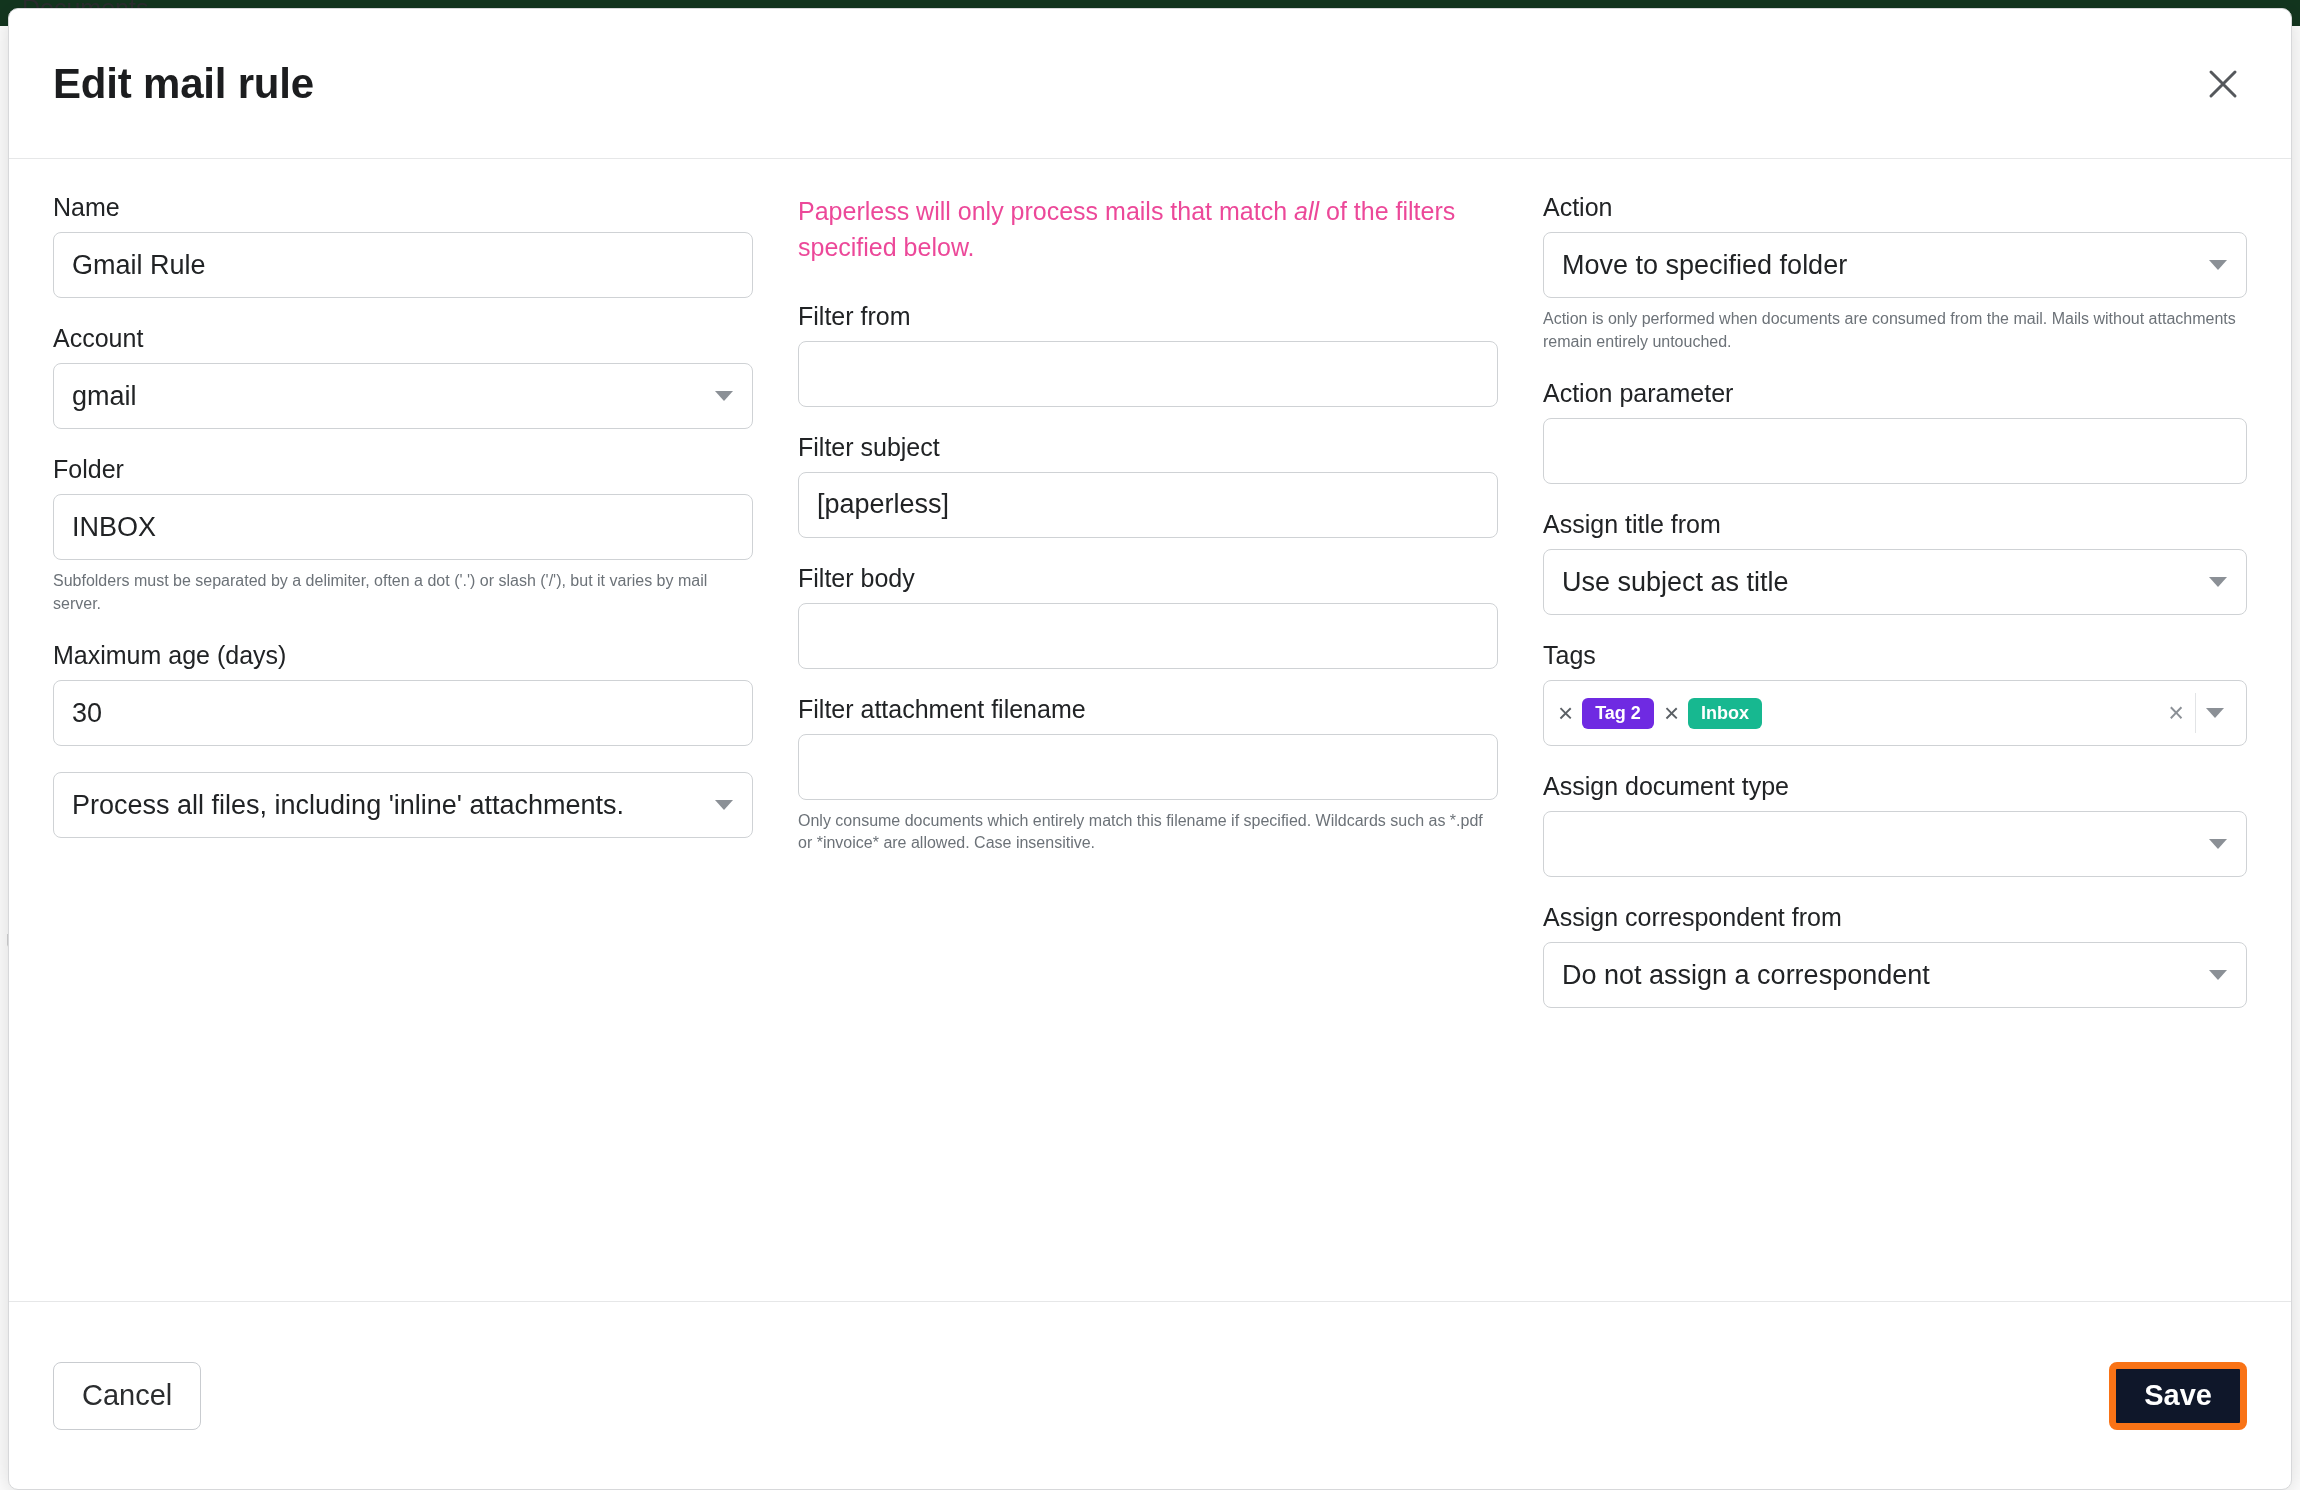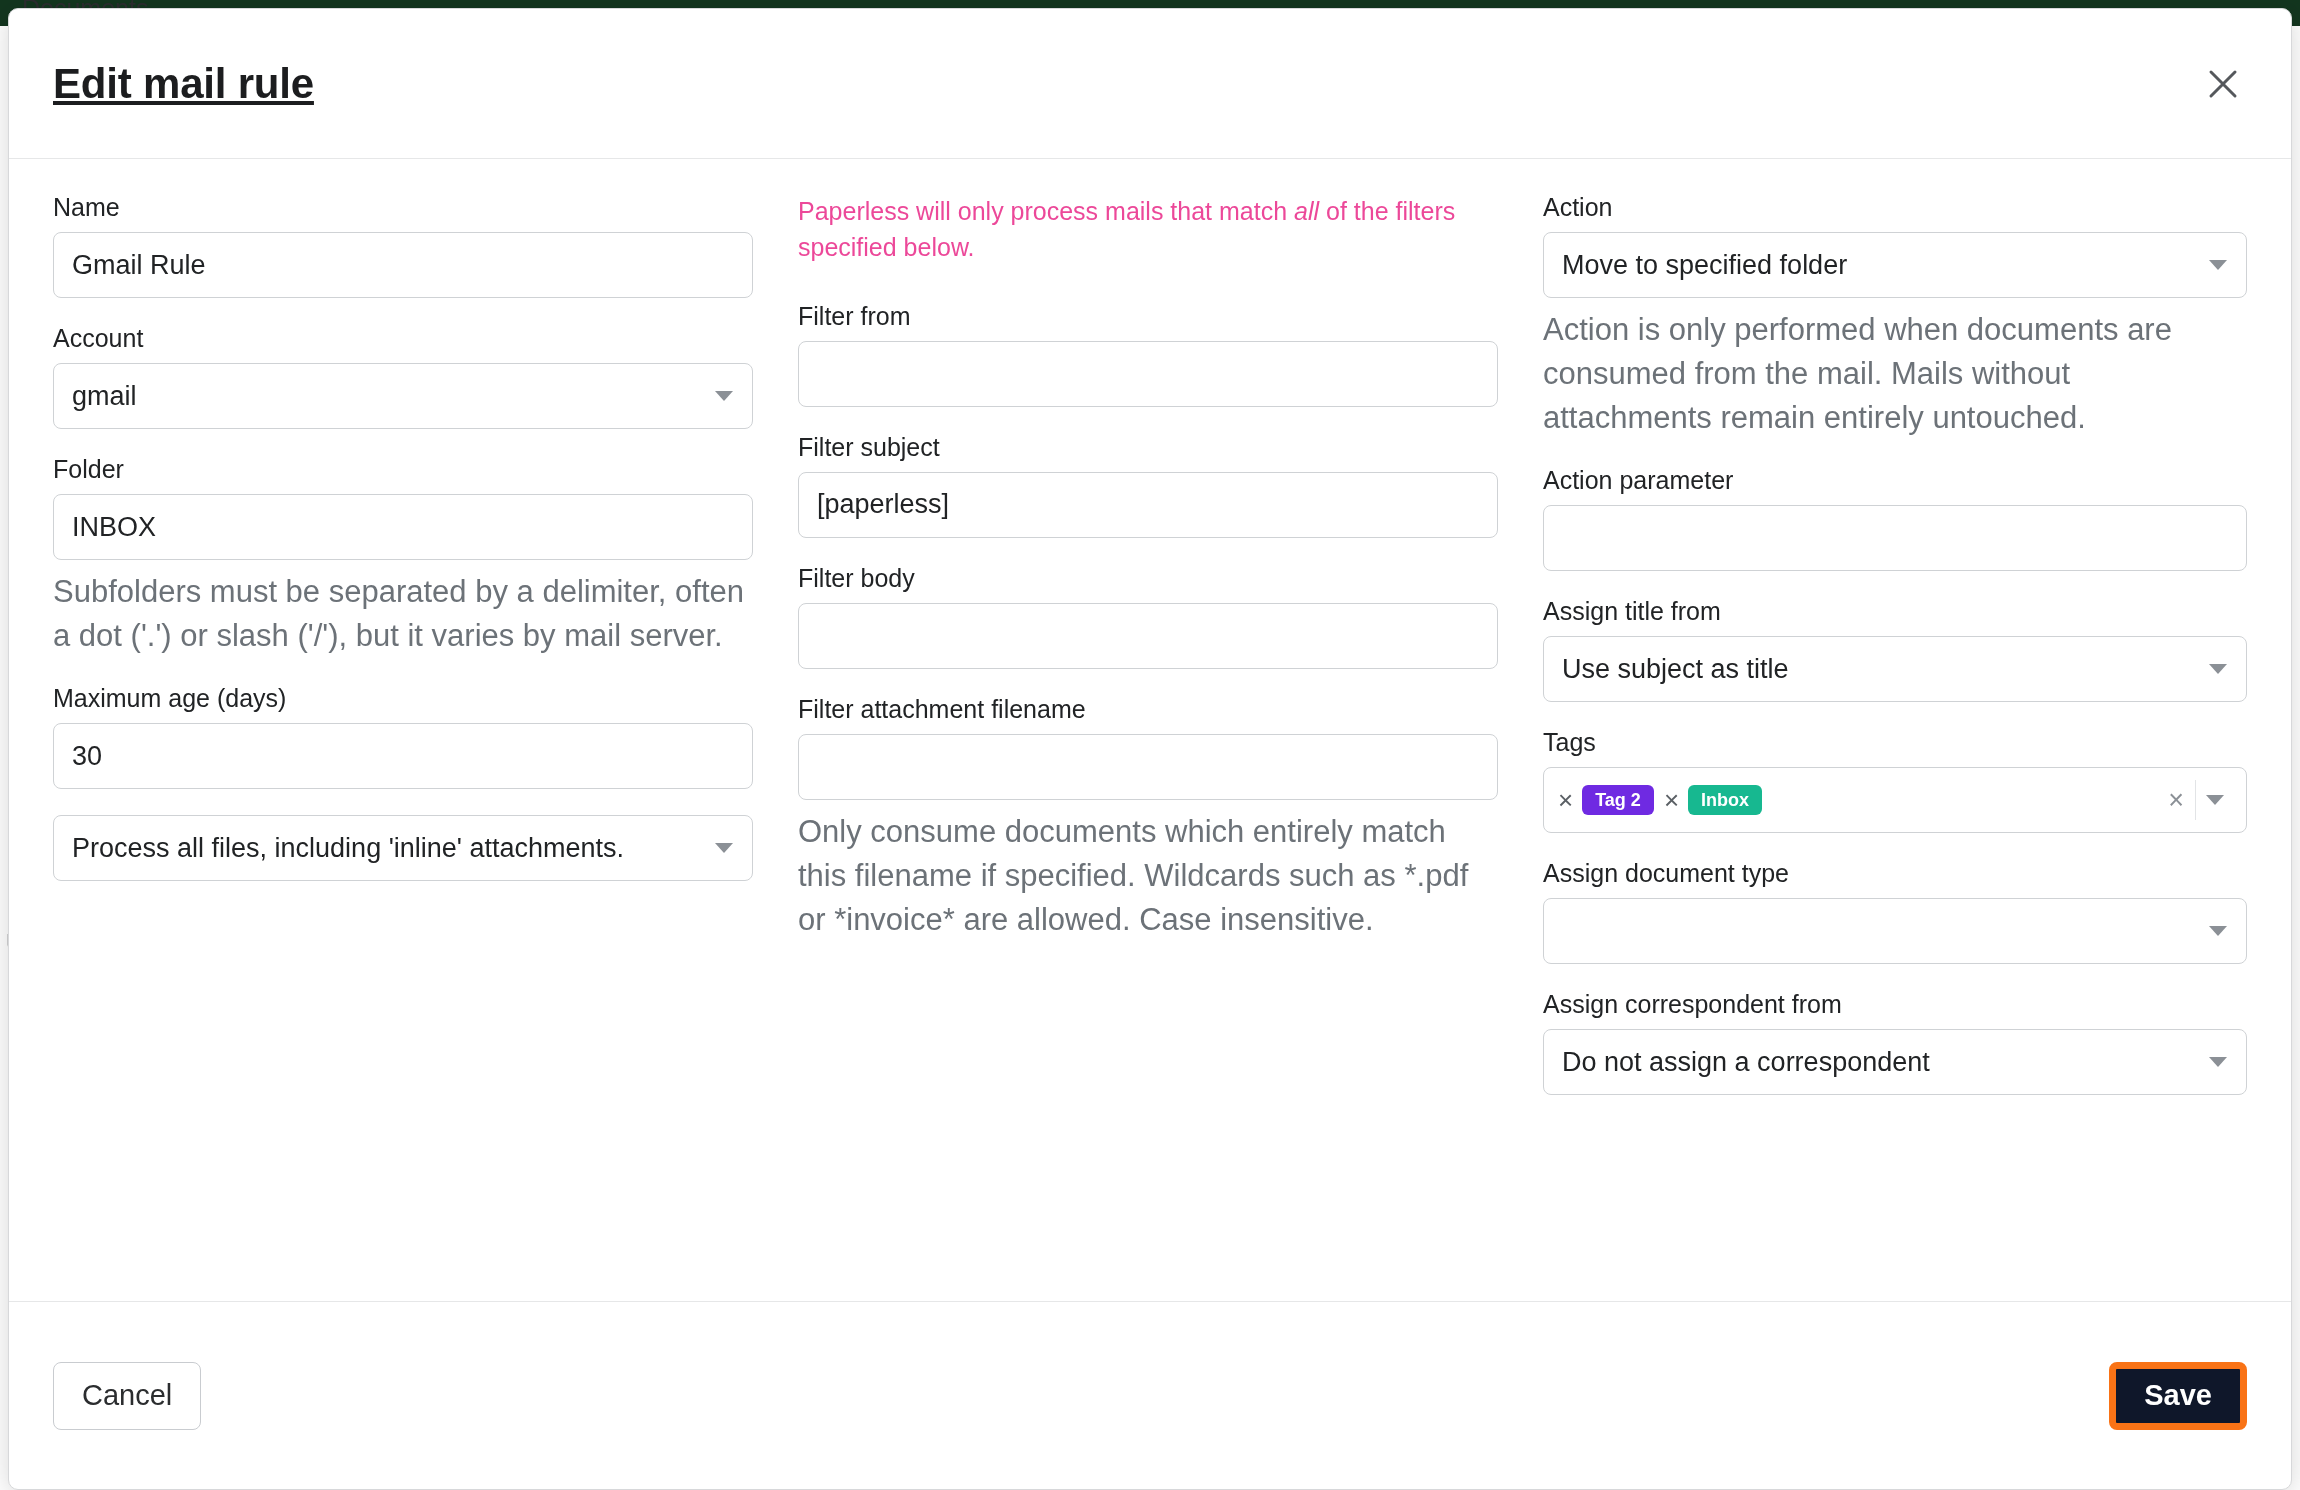--- a/index.html
+++ b/index.html
@@ -72,21 +72,20 @@
     border-bottom: 1px solid #e6e7e8;
     display: flex;
     align-items: center;
     padding: 0 44px;
   }
   .modal-title {
     font-size: 42px;
     font-weight: 700;
     color: #1c1d1f;
     letter-spacing: -0.2px;
-    text-decoration: underline;
   }
   .close-btn {
     position: absolute;
     right: 44px;
     top: 50%;
     transform: translateY(-50%);
     width: 48px; height: 48px;
     display: flex; align-items: center; justify-content: center;
     cursor: pointer;
     background: none; border: none;
@@ -155,21 +154,21 @@
     top: 50%;
     transform: translateY(-50%);
     width: 0; height: 0;
     border-left: 9px solid transparent;
     border-right: 9px solid transparent;
     border-top: 10px solid #8b9096;
     pointer-events: none;
   }
 
   .help {
-    font-size: 31px;
+    font-size: 16px;
     line-height: 1.42;
     color: #6c7278;
     margin-top: 10px;
   }
   .intro {
     font-size: 25px;
     line-height: 1.45;
     color: #ec4899;
     margin: 0 0 36px 0;
   }

